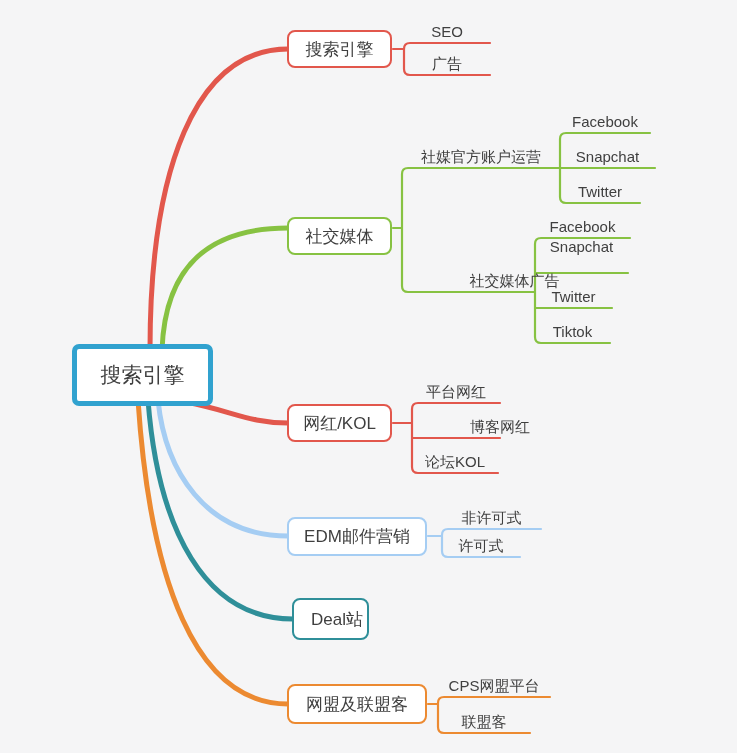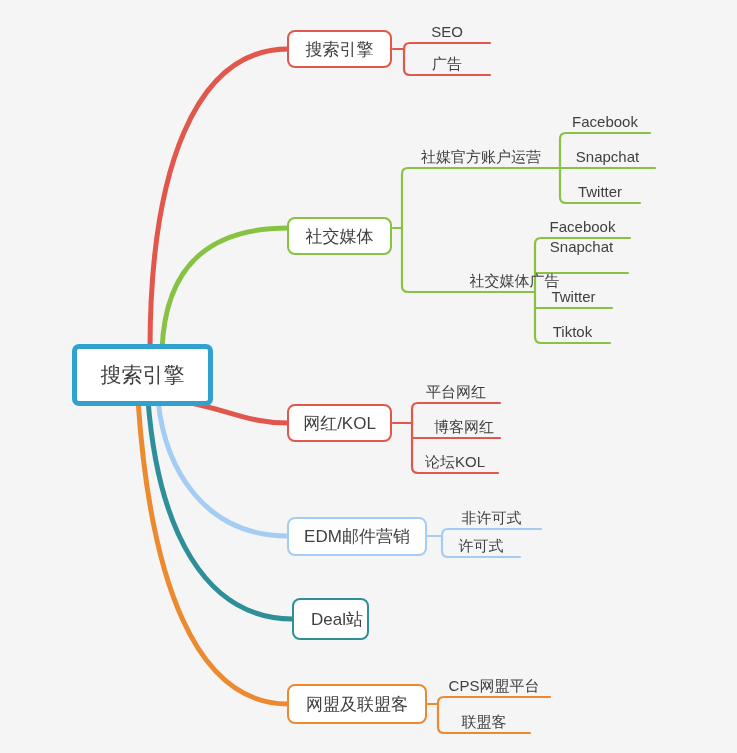--- a/index.html
+++ b/index.html
@@ -88,20 +88,20 @@
 <div class="leaf" style="left:560px;top:146px;width:95px;">Snapchat</div>
 <div class="leaf" style="left:560px;top:181px;width:80px;">Twitter</div>
 
 <div class="leaf" style="left:402px;top:270px;width:133px;padding-left:46px;">社交媒体广告</div>
 <div class="leaf" style="left:535px;top:216px;width:95px;">Facebook</div>
 <div class="leaf" style="left:535px;top:236px;width:93px;">Snapchat</div>
 <div class="leaf" style="left:535px;top:286px;width:77px;">Twitter</div>
 <div class="leaf" style="left:535px;top:321px;width:75px;">Tiktok</div>
 
 <div class="leaf" style="left:412px;top:381px;width:88px;">平台网红</div>
-<div class="leaf" style="left:400px;top:416px;width:88px;padding-left:20px;">博客网红</div>
+<div class="leaf" style="left:436px;top:416px;width:88px;padding-left:20px;">博客网红</div>
 <div class="leaf" style="left:412px;top:451px;width:86px;">论坛KOL</div>
 
 <div class="leaf" style="left:442px;top:507px;width:99px;">非许可式</div>
 <div class="leaf" style="left:442px;top:535px;width:78px;">许可式</div>
 
 <div class="leaf" style="left:438px;top:675px;width:112px;">CPS网盟平台</div>
 <div class="leaf" style="left:438px;top:711px;width:92px;">联盟客</div>
 
 </body></html>

